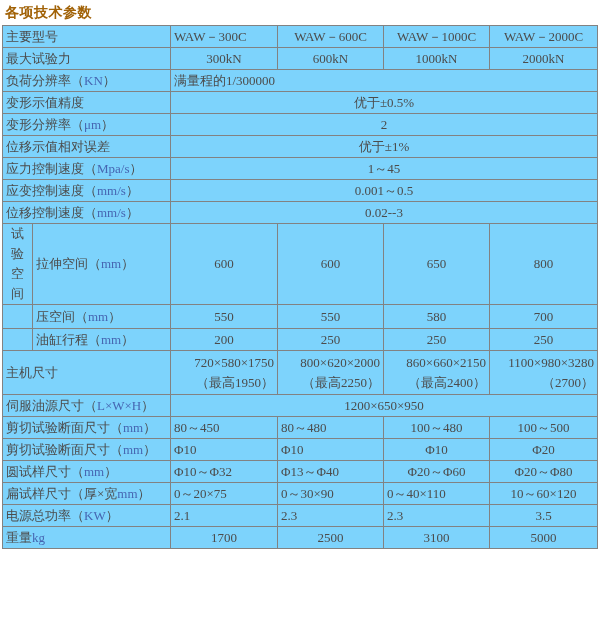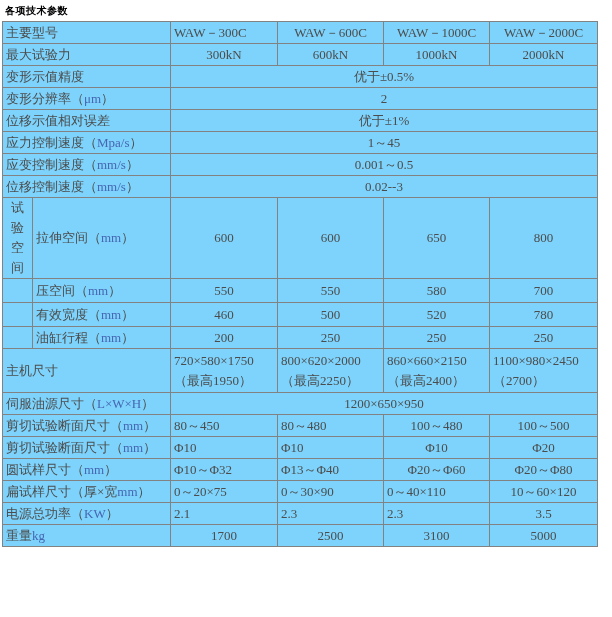--- a/index.html
+++ b/index.html
@@ -4,40 +4,40 @@
 <style>
   html,body{margin:0;padding:0;background:#ffffff;}
   body{
     width:612px;height:617px;overflow:hidden;
     font-family:"Liberation Serif","DejaVu Serif",serif;
     color:#4c4c4c;
     -webkit-font-smoothing:antialiased;
   }
   .page{padding:2px 0 0 2px;}
   .page-title{
-    font-size:10px;font-weight:bold;color:#000000;
+    font-size:14px;font-weight:bold;color:#a16207;
     margin:2px 0 3px 3px;letter-spacing:0.5px;
   }
   table.specs{
     border-collapse:collapse;table-layout:fixed;width:595px;
     background:#7dd3fc;
   }
   td{
     border:1px solid #828282;
     font-size:13px;line-height:20px;
     padding:0 3px;overflow:hidden;white-space:nowrap;
     vertical-align:middle;
   }
   td.label-cell{text-align:left;}
   td.data-cell{text-align:center;}
   td.data-cell.al{text-align:left;}
   td.vcell{text-align:center;vertical-align:top;padding:0;}
   td.vcell span{display:block;height:20px;line-height:20px;}
   .unit{color:#4666b2;}
-  .cell-line{display:block;line-height:20px;text-align:left;}
+  .cell-line{display:block;line-height:20px;text-align:right;}
 </style>
 </head>
 <body>
 
 <div class="page">
   <div class="page-title">各项技术参数</div>
   <table class="specs">
     <colgroup>
         <col style="width: 30px;">
         <col style="width: 138px;">
@@ -53,20 +53,24 @@
           <td class="data-cell">WAW－600C</td>
           <td class="data-cell">WAW－1000C</td>
           <td class="data-cell">WAW－2000C</td>
         </tr>
         <tr style="height: 22px;">
           <td class="label-cell" colspan="2"><span>最大试验力</span></td>
           <td class="data-cell">300kN</td>
           <td class="data-cell">600kN</td>
           <td class="data-cell">1000kN</td>
           <td class="data-cell">2000kN</td>
+        </tr>
+        <tr style="height: 22px;">
+          <td class="label-cell" colspan="2"><span>负荷分辨率（</span><span class="unit">KN</span><span>）</span></td>
+          <td class="data-cell al" colspan="4">满量程的1/300000</td>
         </tr>
         <tr style="height: 22px;">
           <td class="label-cell" colspan="2"><span>变形示值精度</span></td>
           <td class="data-cell" colspan="4">优于±0.5%</td>
         </tr>
         <tr style="height: 22px; margin-left: 44px;">
           <td class="label-cell" colspan="2"><span>变形分辨率（</span><span class="unit">μm</span><span>）</span></td>
           <td class="data-cell" colspan="4">2</td>
         </tr>
         <tr style="height: 22px;">
@@ -99,28 +103,20 @@
           <td class="data-cell">800</td>
         </tr>
         <tr style="height: 24px;">
           <td></td>
           <td class="label-cell" colspan="1"><span>压空间（</span><span class="unit">mm</span><span>）</span></td>
           <td class="data-cell">550</td>
           <td class="data-cell">550</td>
           <td class="data-cell">580</td>
           <td class="data-cell">700</td>
         </tr>
-        <tr style="height: 24px;">
-          <td></td>
-          <td class="label-cell" colspan="1"><span>有效宽度（</span><span class="unit">mm</span><span>）</span></td>
-          <td class="data-cell">460</td>
-          <td class="data-cell">500</td>
-          <td class="data-cell">520</td>
-          <td class="data-cell">780</td>
-        </tr>
         <tr style="height: 22px;">
           <td></td>
           <td class="label-cell" colspan="1"><span>油缸行程（</span><span class="unit">mm</span><span>）</span></td>
           <td class="data-cell">200</td>
           <td class="data-cell">250</td>
           <td class="data-cell">250</td>
           <td class="data-cell">250</td>
         </tr>
         <tr style="height: 44px;">
           <td class="label-cell" colspan="2"><span>主机尺寸</span></td>
@@ -130,21 +126,21 @@
           </td>
           <td class="data-cell">
             <span class="cell-line">800×620×2000</span>
             <span class="cell-line">（最高2250）</span>
           </td>
           <td class="data-cell">
             <span class="cell-line">860×660×2150</span>
             <span class="cell-line">（最高2400）</span>
           </td>
           <td class="data-cell">
-            <span class="cell-line">1100×980×2450</span>
+            <span class="cell-line">1100×980×3280</span>
             <span class="cell-line">（2700）</span>
           </td>
         </tr>
         <tr style="height: 22px;">
           <td class="label-cell" colspan="2"><span>伺服油源尺寸（</span><span class="unit">L×W×H</span><span>）</span></td>
           <td class="data-cell" colspan="4">1200×650×950</td>
         </tr>
         <tr style="height: 22px;">
           <td class="label-cell" colspan="2"><span>剪切试验断面尺寸（</span><span class="unit">mm</span><span>）</span></td>
           <td class="data-cell al">80～450</td>

